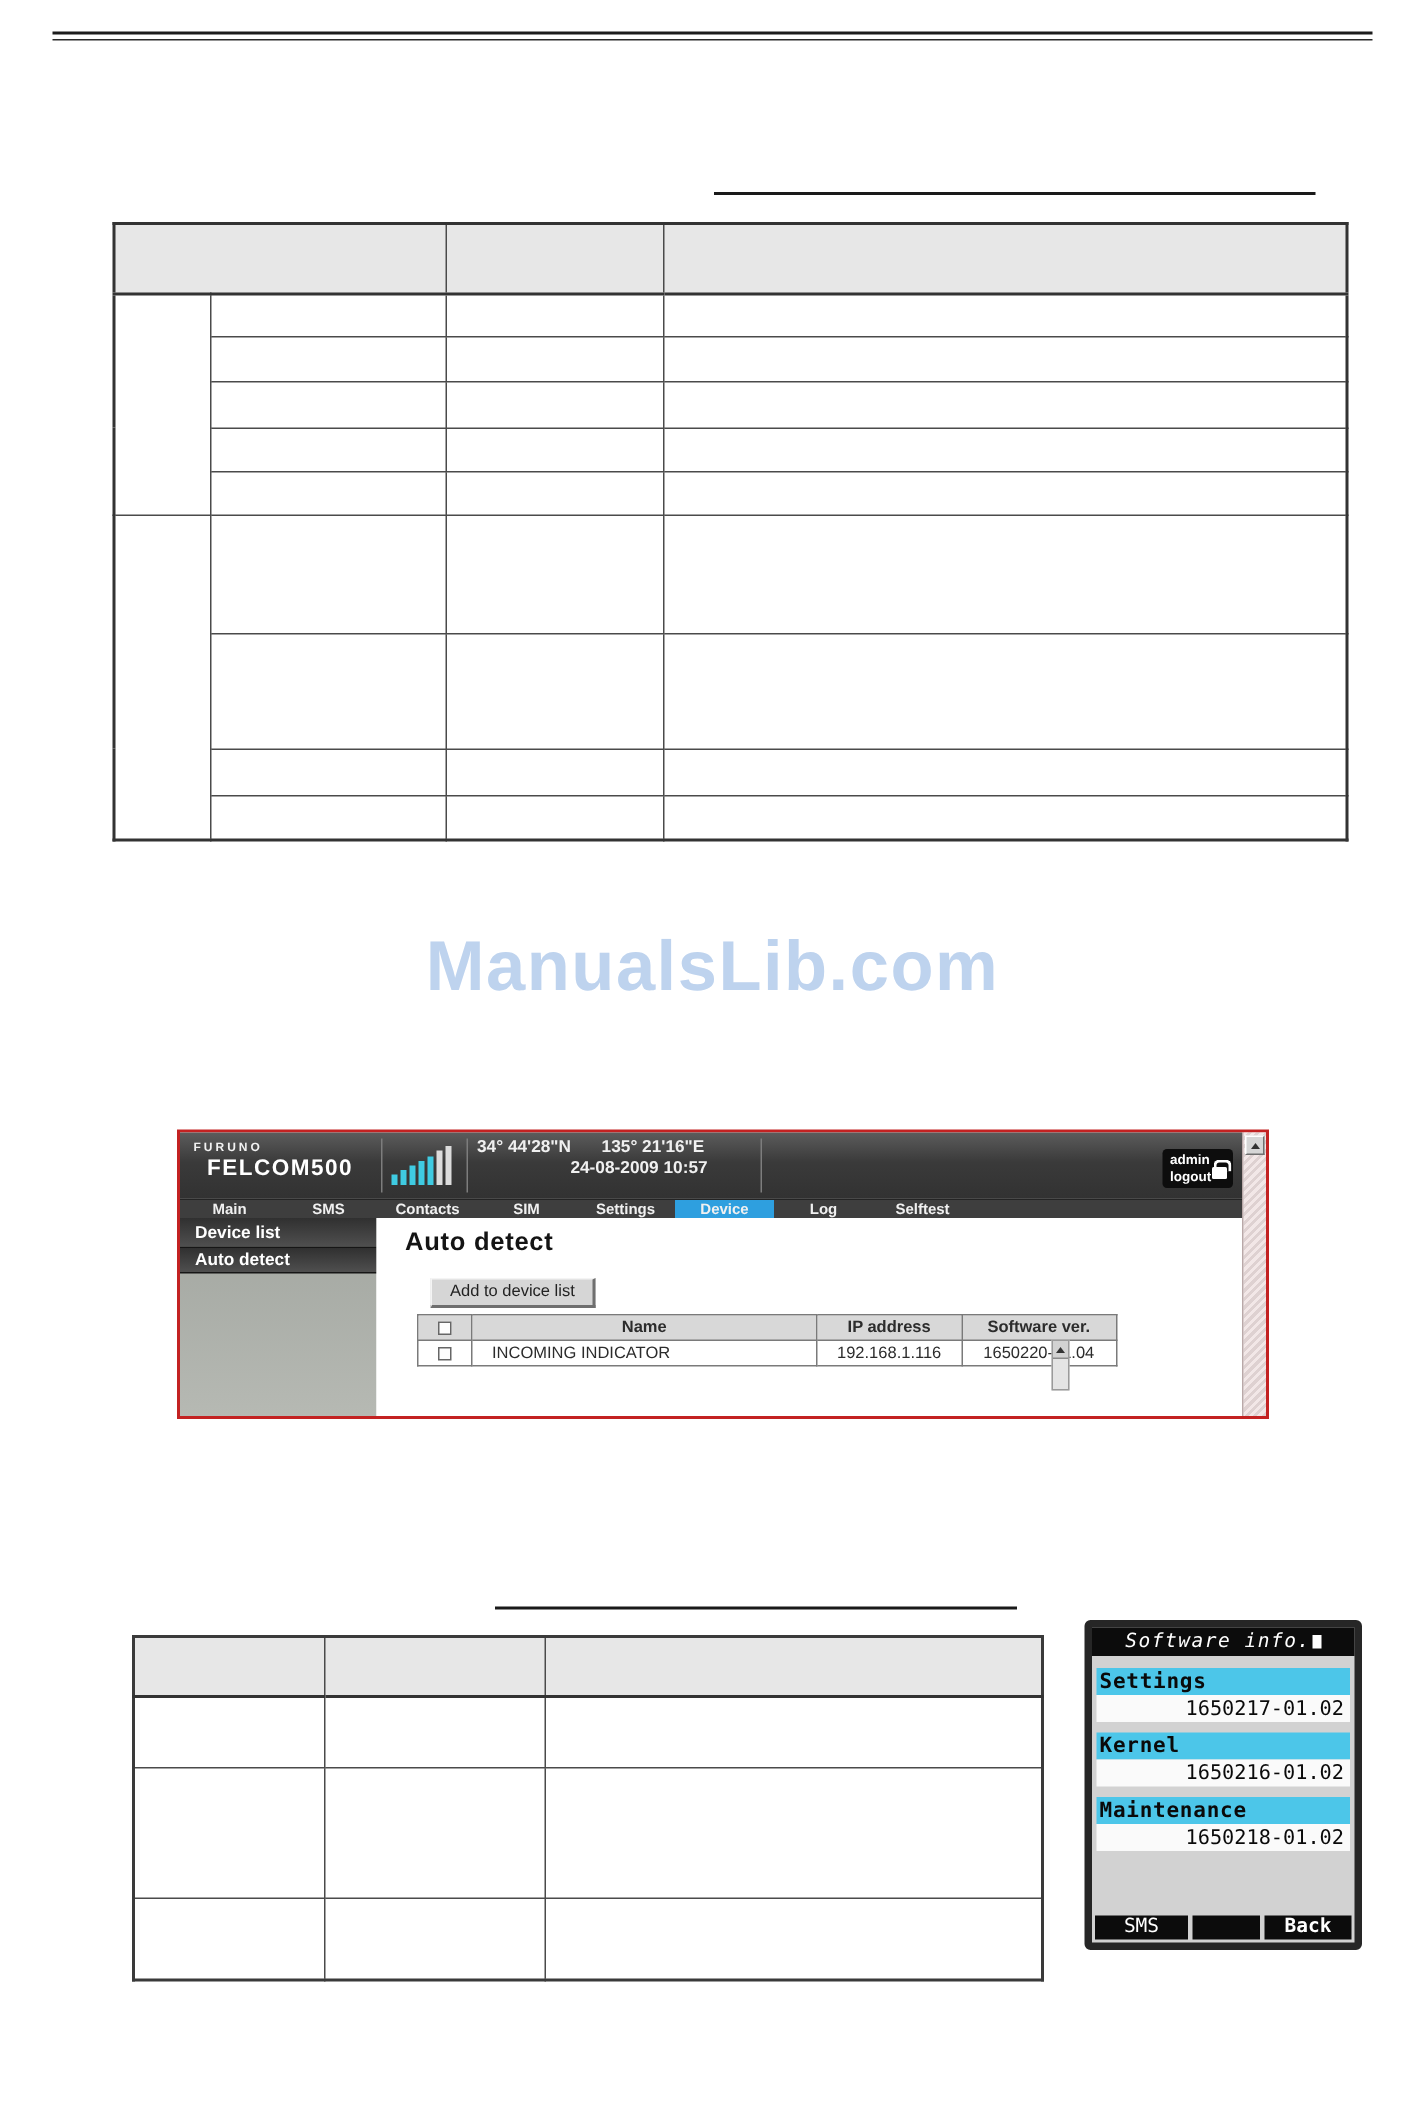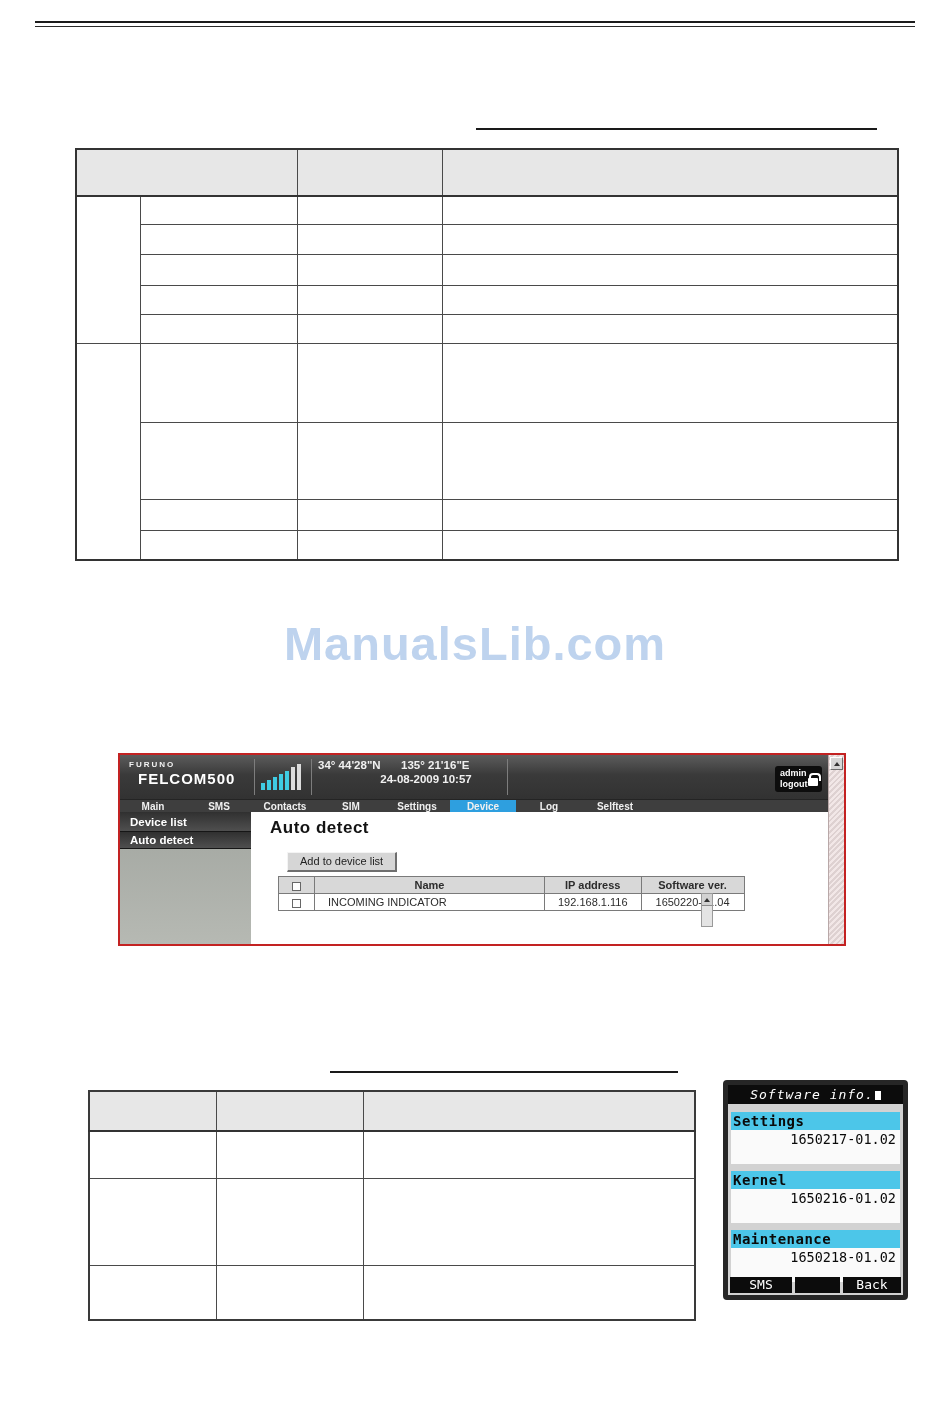--- a/index.html
+++ b/index.html
@@ -96,27 +96,27 @@
          background:#d2d2d2; border:5px solid #262626; border-radius:4px;
          font-family:"DejaVu Sans Mono", monospace; }
   .lcd-title { height:19px; background:#0c0c0c; color:#fff; font-size:13px;
                text-align:center; line-height:19px; letter-spacing:1px;font-style:italic; }
   .cursor-blk { display:inline-block; width:6px; height:9px; background:#fff;
                 margin-left:1px; vertical-align:-1px; }
   .lcd-body { padding-top:8px; }
   .lcd-group { margin:0 3px 7px; }
   .lcd-label { height:18px; line-height:18px; background:#4cc6e9; color:#0a0a0a;
                font-size:14px; font-weight:bold; padding-left:2px; letter-spacing:0.5px; }
-  .lcd-value { height:34px; line-height:18px; background:#fafafa; color:#0a0a0a;
+  .lcd-value { height:18px; line-height:18px; background:#fafafa; color:#0a0a0a;
                font-size:13.5px; text-align:right; padding-right:4px; }
   .softkeys { position:absolute; left:2px; right:2px; bottom:2px; height:16px; display:flex; gap:3px; }
   .softkeys .seg { background:#0c0c0c; color:#fff; font-size:13px; line-height:16px; text-align:center; }
   .seg-left { flex:0 0 62px; }
   .seg-mid { flex:1; }
-  .seg-right { flex:0 0 58px; }
+  .seg-right { flex:0 0 58px;font-weight:bold; }
 </style>
 </head>
 <body>
 
 <div class="top-rule"></div>
 <div class="underline-1"></div>
 
 <table class="doc doc-t1">
   <colgroup>
       <col style="width:64px">

